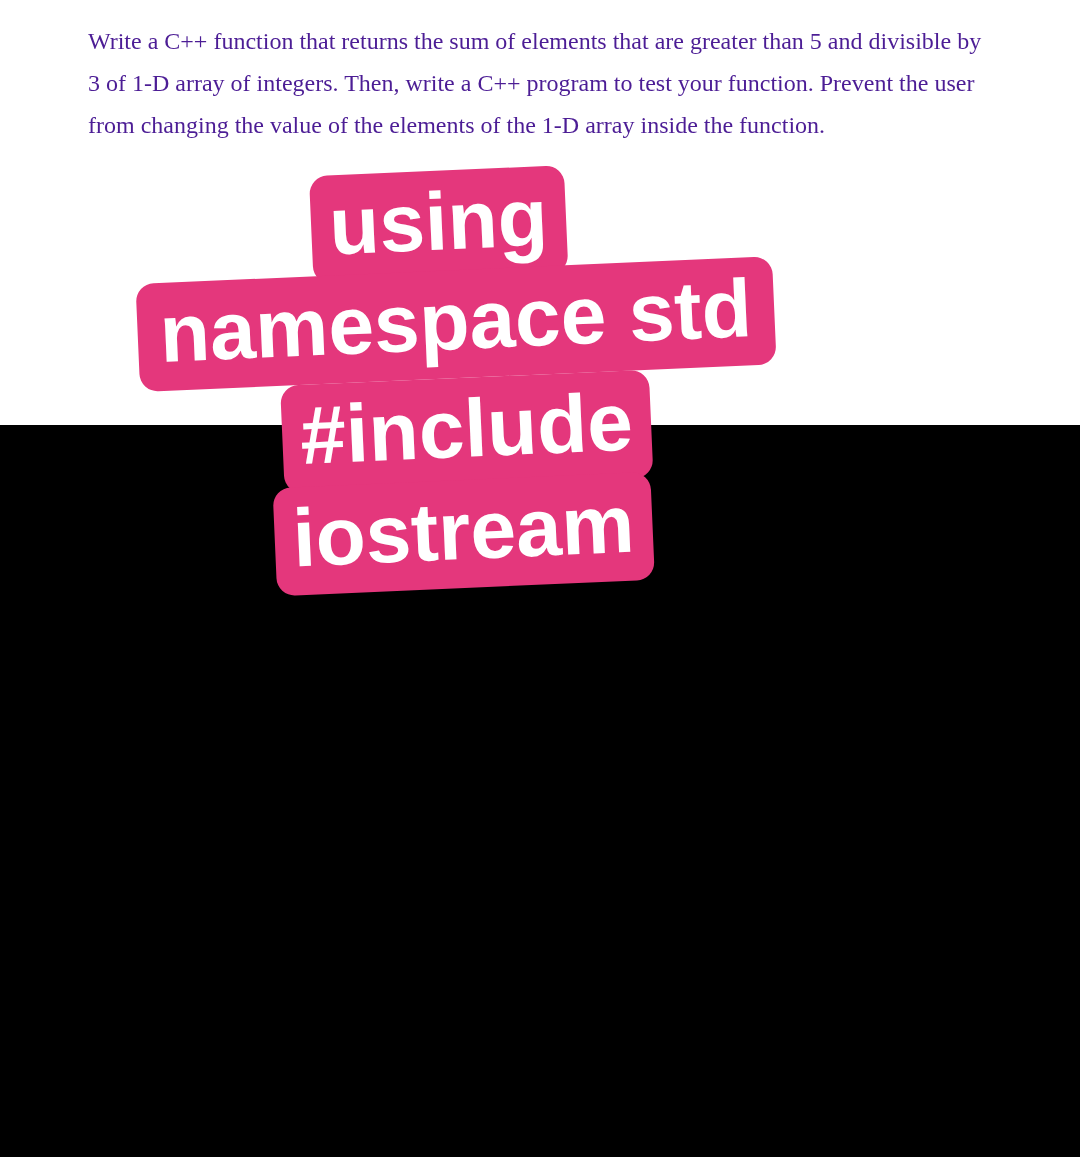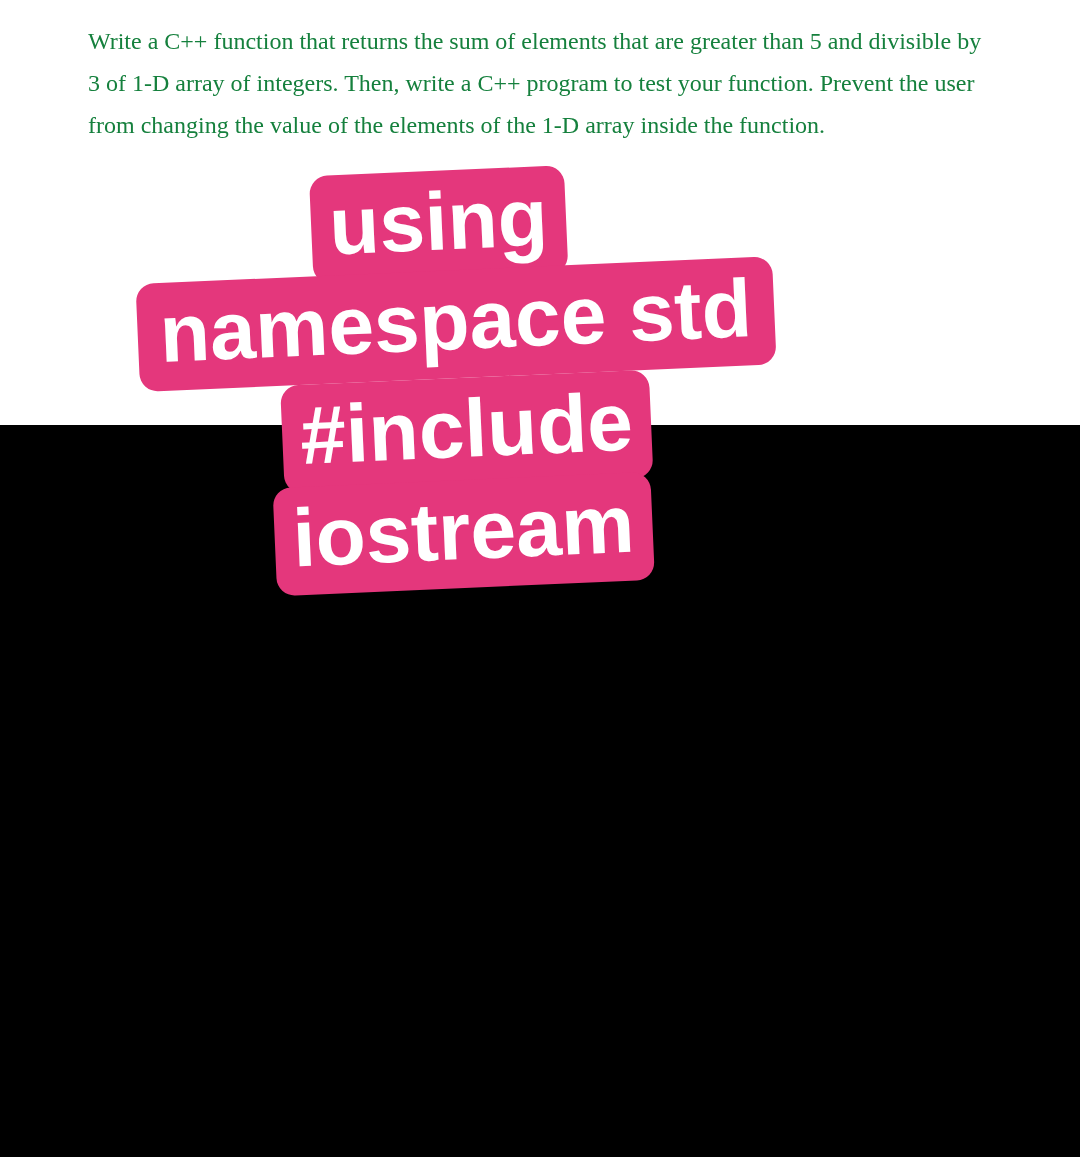--- a/index.html
+++ b/index.html
@@ -12,21 +12,21 @@
       height: 1157px;
       font-family: 'Times New Roman', Times, serif;
       background: #fff;
       position: relative;
       overflow: hidden;
     }
     .question-text {
       padding: 20px 88px 0 88px;
       font-size: 24px;
       line-height: 1.75;
-      color: #15803d;
+      color: #4c1d95;
     }
     .black-section {
       position: absolute;
       top: 425px;
       left: 0;
       width: 1080px;
       height: 732px;
       background: #000;
     }
     .sticker-container {

